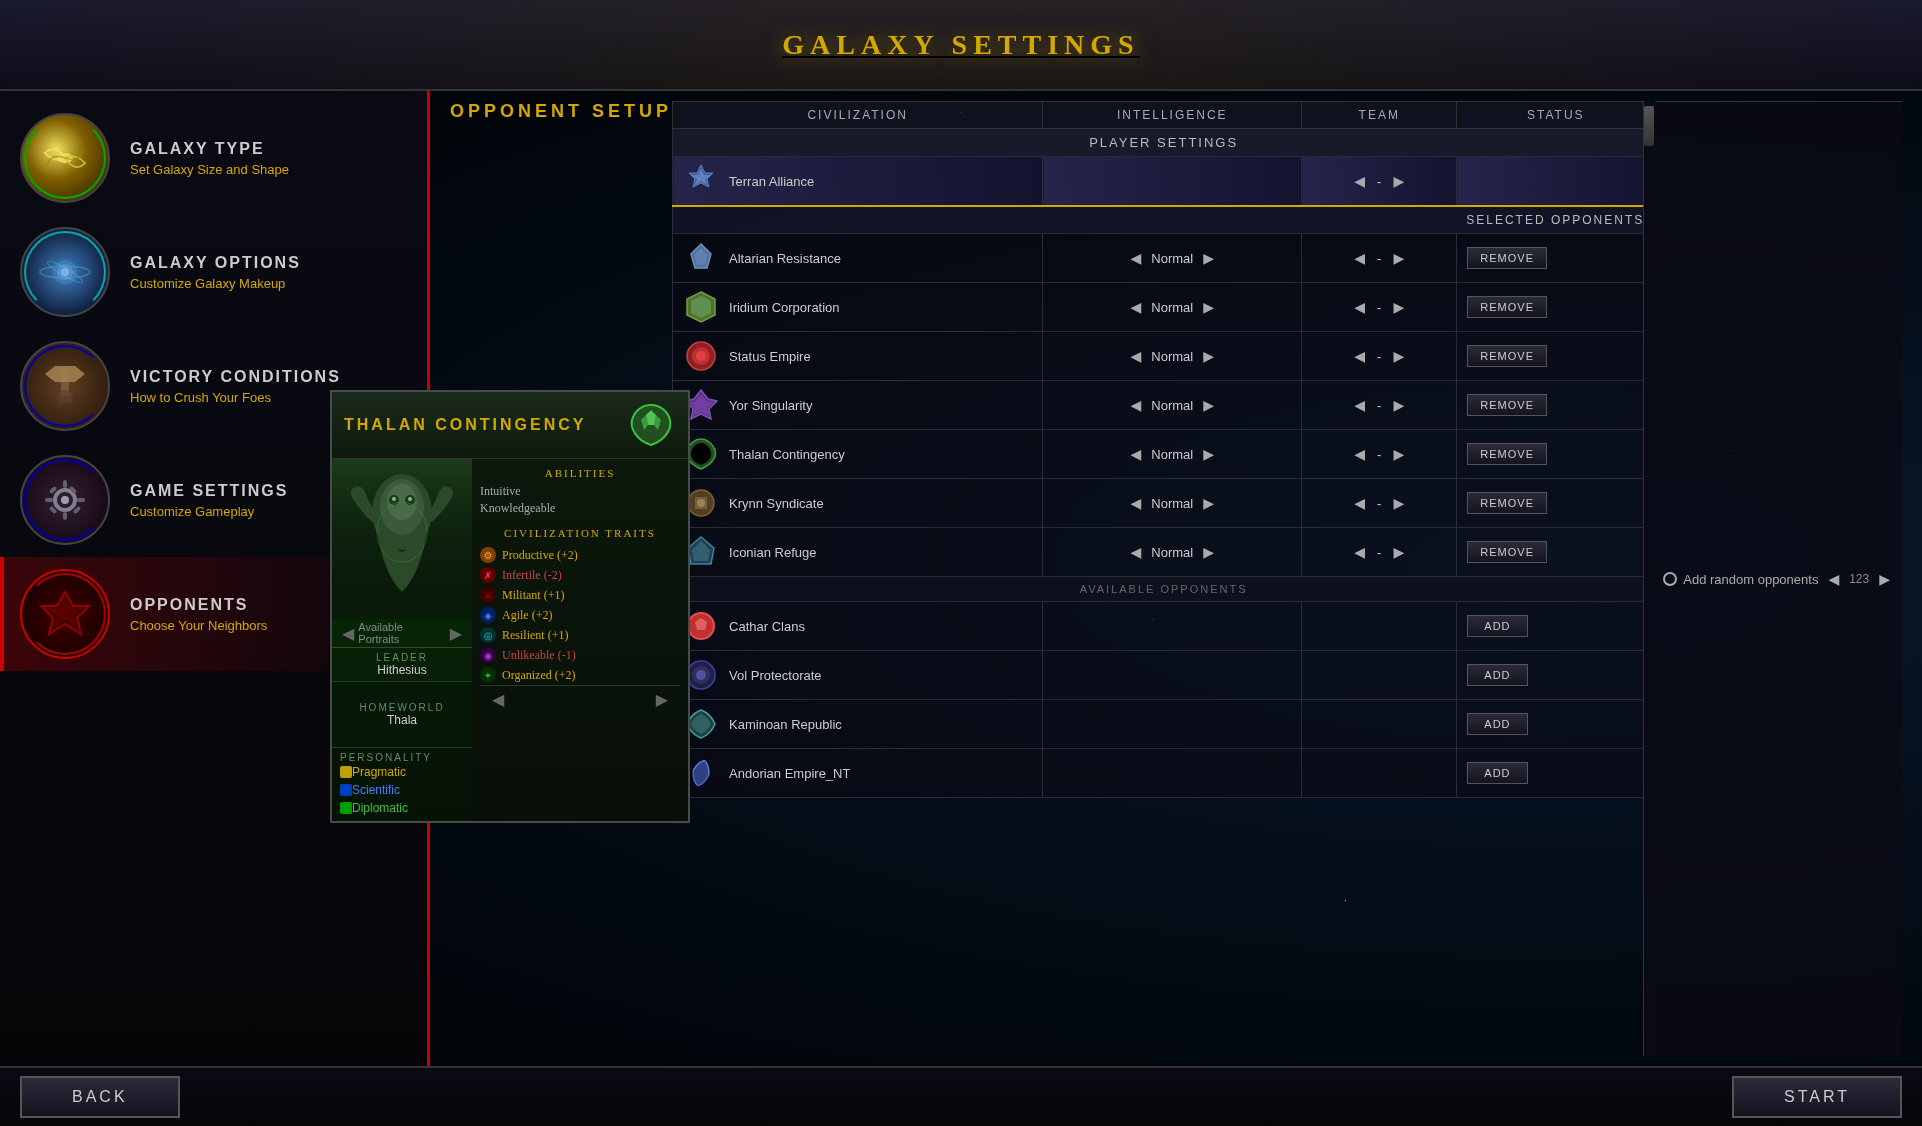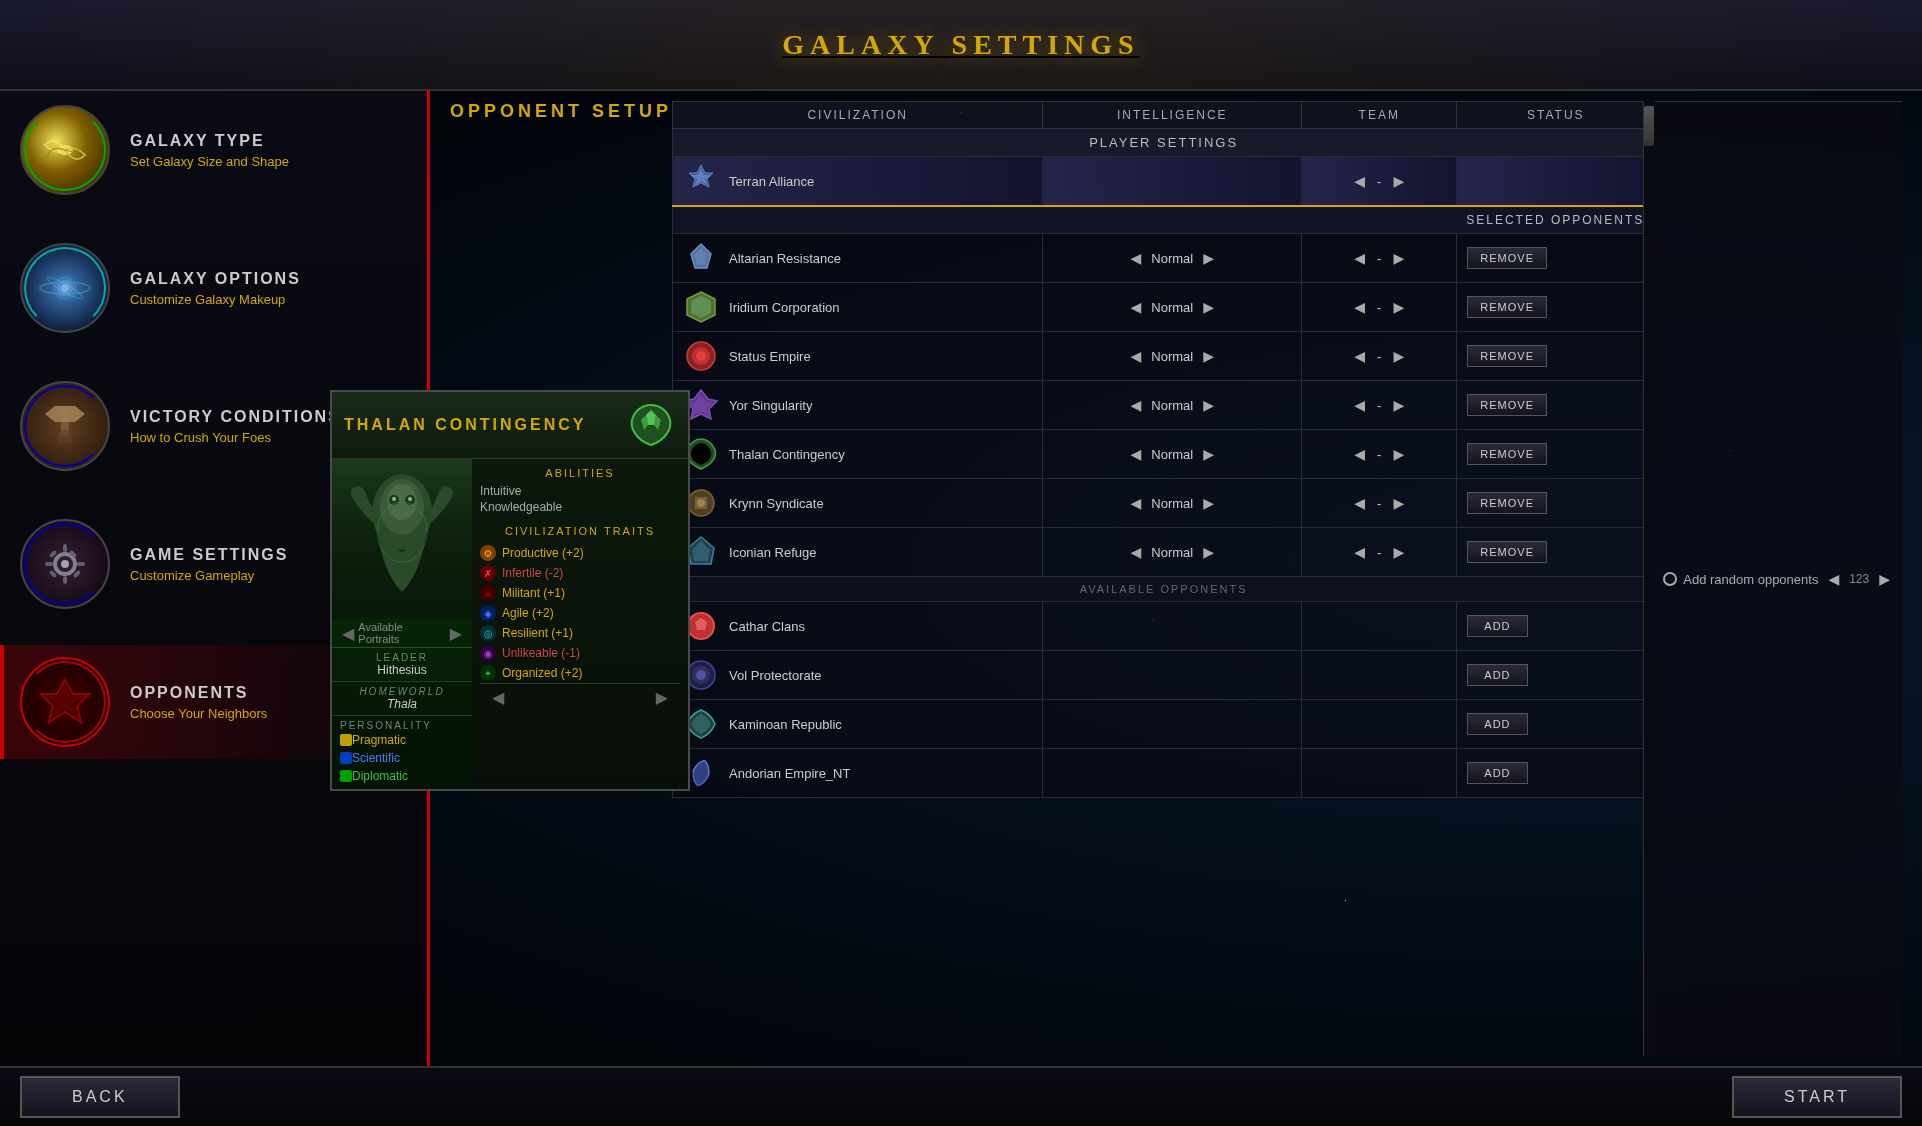--- a/index.html
+++ b/index.html
@@ -78,23 +78,22 @@
       position: relative;
     }
 
     
     .sidebar {
       width: 430px;
       background: linear-gradient(180deg, #0a0a14 0%, #050508 100%);
       border-right: 3px solid #c00;
       display: flex;
       flex-direction: column;
-      padding: 2px 0;
+      padding: 10px 0;
       flex-shrink: 0;
-      gap: 24px;
     }
 
     .sidebar-item {
       display: flex;
       align-items: center;
       padding: 12px 20px;
       cursor: pointer;
       position: relative;
     }
     .sidebar-item.active {
@@ -411,24 +410,23 @@
       letter-spacing: 2px;
     }
 
     .popup-value {
       font-size: 12px;
       color: #ccc;
     }
 
     .popup-homeworld-section {
       background: rgba(0,40,0,0.3);
-      padding: 4px 8px;
+      padding: 20px 8px;
       text-align: center;
       border-top: 1px solid #2a3a2a;
-      font-style: italic;
     }
 
     .popup-personality-section {
       background: rgba(0,30,0,0.3);
       padding: 4px 8px;
       border-top: 1px solid #2a3a2a;
     }
 
     .personality-item {
       display: flex;
@@ -440,20 +438,21 @@
       font-size: 12px;
       color: #d4a800;
     }
     .personality-text.yellow { color: #d4a800; }
     .personality-text.blue { color: #4080ff; }
     .personality-text.green { color: #40c040; }
 
     .popup-right {
       flex: 1;
       padding: 8px;
+      font-family: Liberation Serif, serif;
     }
 
     .abilities-section {
       margin-bottom: 10px;
     }
 
     .abilities-title {
       font-size: 11px;
       color: #d4a800;
       text-transform: uppercase;

